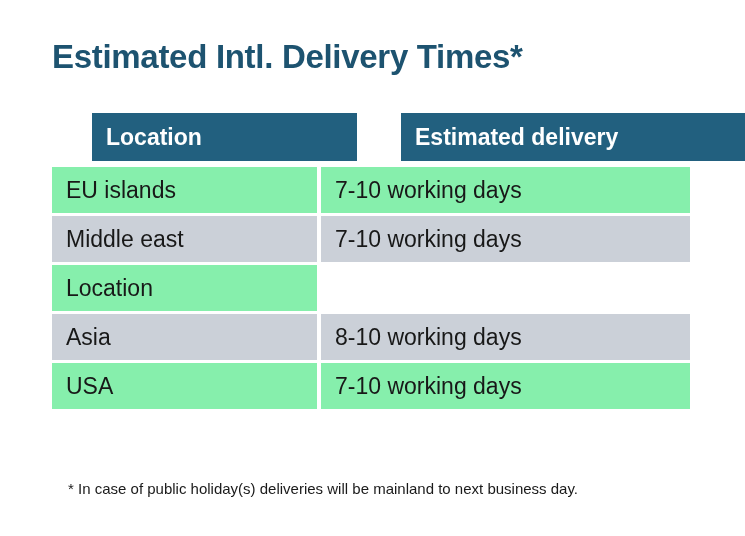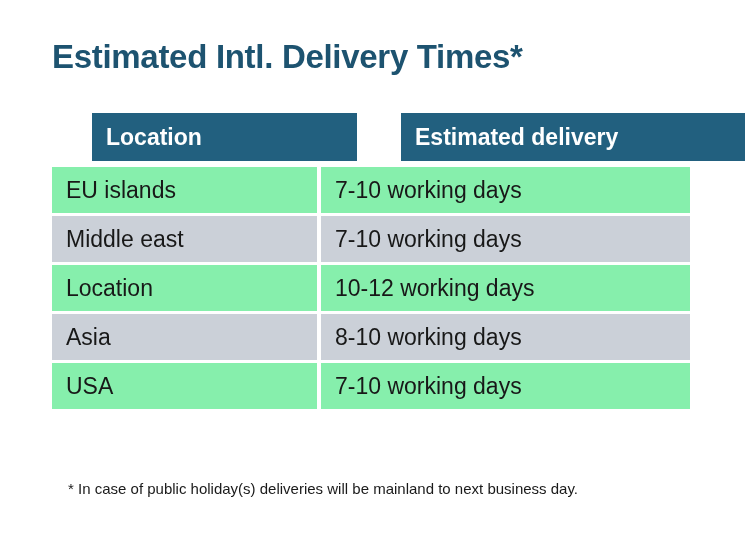--- a/index.html
+++ b/index.html
@@ -112,21 +112,20 @@
       <div class="cell col-delivery">7-10 working days</div>
     </div>
 
     <div class="row row-dark">
       <div class="cell col-location">Middle east</div>
       <div class="cell col-delivery">7-10 working days</div>
     </div>
 
     <div class="row row-light">
       <div class="cell col-location">Location</div>
-      <div class="cell col-delivery">10-12 working days</div>
     </div>
 
     <div class="row row-dark">
       <div class="cell col-location">Asia</div>
       <div class="cell col-delivery">8-10 working days</div>
     </div>
 
     <div class="row row-light">
       <div class="cell col-location">USA</div>
       <div class="cell col-delivery">7-10 working days</div>

